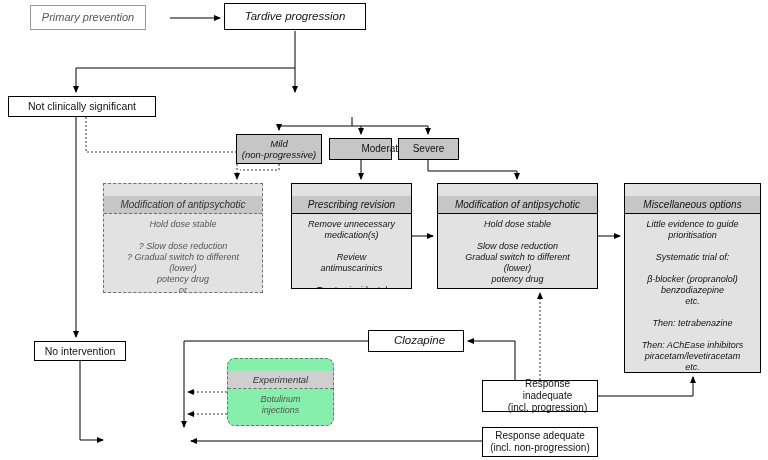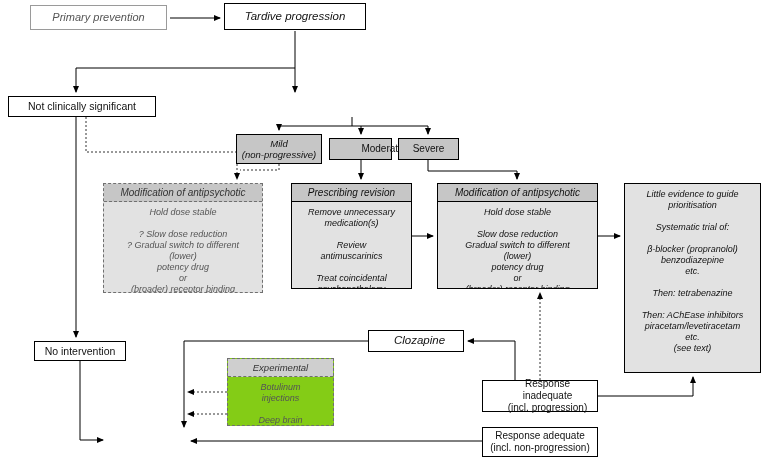--- a/index.html
+++ b/index.html
@@ -9,55 +9,55 @@
 
   .node {
     position:absolute; border:1px solid #000; background:#fff;
     display:flex; align-items:center; justify-content:center;
     text-align:center; font-size:10.5px; color:#111;
     white-space:pre-line; line-height:1.2; padding:1px 2px;
   }
   .gray  { background:#c6c6c6; }
   .it    { font-style:italic; }
 
-  .node.pp   { left:30px;  top:5px;   width:137px; height:25px; border-color:#9a9a9a; color:#555; font-size:11px; }
+  .node.pp   { left:30px;  top:5px;   width:116px; height:25px; border-color:#9a9a9a; color:#555; font-size:11px; }
   .node.td   { left:224px; top:3px;   width:142px; height:27px; font-size:11.5px; }
   .node.ncs  { left:8px;   top:96px;  width:148px; height:21px; }
   .node.cs   { left:277px; top:96px;  width:150px; height:21px; font-size:10px; letter-spacing:.3px; }
   .node.mild { left:236px; top:134px; width:86px;  height:30px; font-size:9.5px; }
   .node.mod1 { left:329px; top:138px; width:63px;  height:22px; font-size:10px;padding-left:46px; }
   .node.sev  { left:398px; top:138px; width:61px;  height:22px; font-size:10px; }
   .node.noint{ left:34px;  top:341px; width:92px;  height:20px; }
   .node.cloz { left:368px; top:330px; width:96px;  height:22px; font-size:11.5px;padding-left:9px; }
   .node.rin  { left:482px; top:380px; width:116px; height:32px; font-size:10px;padding-left:17px; }
   .node.rad  { left:482px; top:427px; width:116px; height:30px; font-size:10px; }
   .node.mon  { left:107px; top:431px; width:80px;  height:19px; background:#000; color:#fff;
                font-size:9px; font-weight:bold; letter-spacing:1.5px; border-color:#000; }
 
   .panel {
     position:absolute; border:1px solid #000; background:#e2e2e2;
     display:flex; flex-direction:column; text-align:center; overflow:hidden;
   }
   .panel .hd {
     background:#c6c6c6; border-bottom:1px solid #000;
-    padding:3px 2px; font-size:10px; font-style:italic; color:#111;
+    padding:3px 2px; font-size:10px; font-style:italic; color:#111;margin-top:12px;
   }
   .panel .bd {
     flex:1; padding:5px 15px; font-size:9px; font-style:italic;
     white-space:pre-line; line-height:1.22; color:#111;
   }
   .panel.dashed { border:1px dashed #707070; color:#555; }
   .panel.dashed .hd { border-bottom:1px dashed #707070; color:#333; }
   .panel.dashed .bd { color:#555; }
 
   .panel.modt { left:103px; top:183px; width:160px; height:110px; }
   .panel.presc{ left:291px; top:183px; width:121px; height:106px; }
   .panel.mods { left:437px; top:183px; width:161px; height:106px; }
   .panel.misc { left:624px; top:183px; width:137px; height:190px; }
-  .panel.expm { left:227px; top:358px; width:107px; height:68px; background:#84cc16; }
+  .panel.expm { left:227px; top:358px; width:107px; height:68px; background:#86efac;border-radius:8px; }
   .panel.expm .hd { font-size:9.5px; background:#cfcfcf; }
 </style>
 </head>
 <body>
 
 <div class="canvas">
 
   <svg class="wires" width="768" height="460" viewBox="0 0 768 460">
     <defs>
       <marker id="ah" markerWidth="8" markerHeight="8" refX="6" refY="3" orient="auto" markerUnits="userSpaceOnUse">
@@ -131,20 +131,21 @@
     <div class="bd">Hold dose stable
 
 Slow dose reduction
 Gradual switch to different (lower)
 potency drug
 or
 (broader) receptor binding profile</div>
   </div>
 
   <div class="panel misc">
+    <div class="hd">Miscellaneous options</div>
     <div class="bd">Little evidence to guide
 prioritisation
 
 Systematic trial of:
 
 β-blocker (propranolol)
 benzodiazepine
 etc.
 
 Then: tetrabenazine

